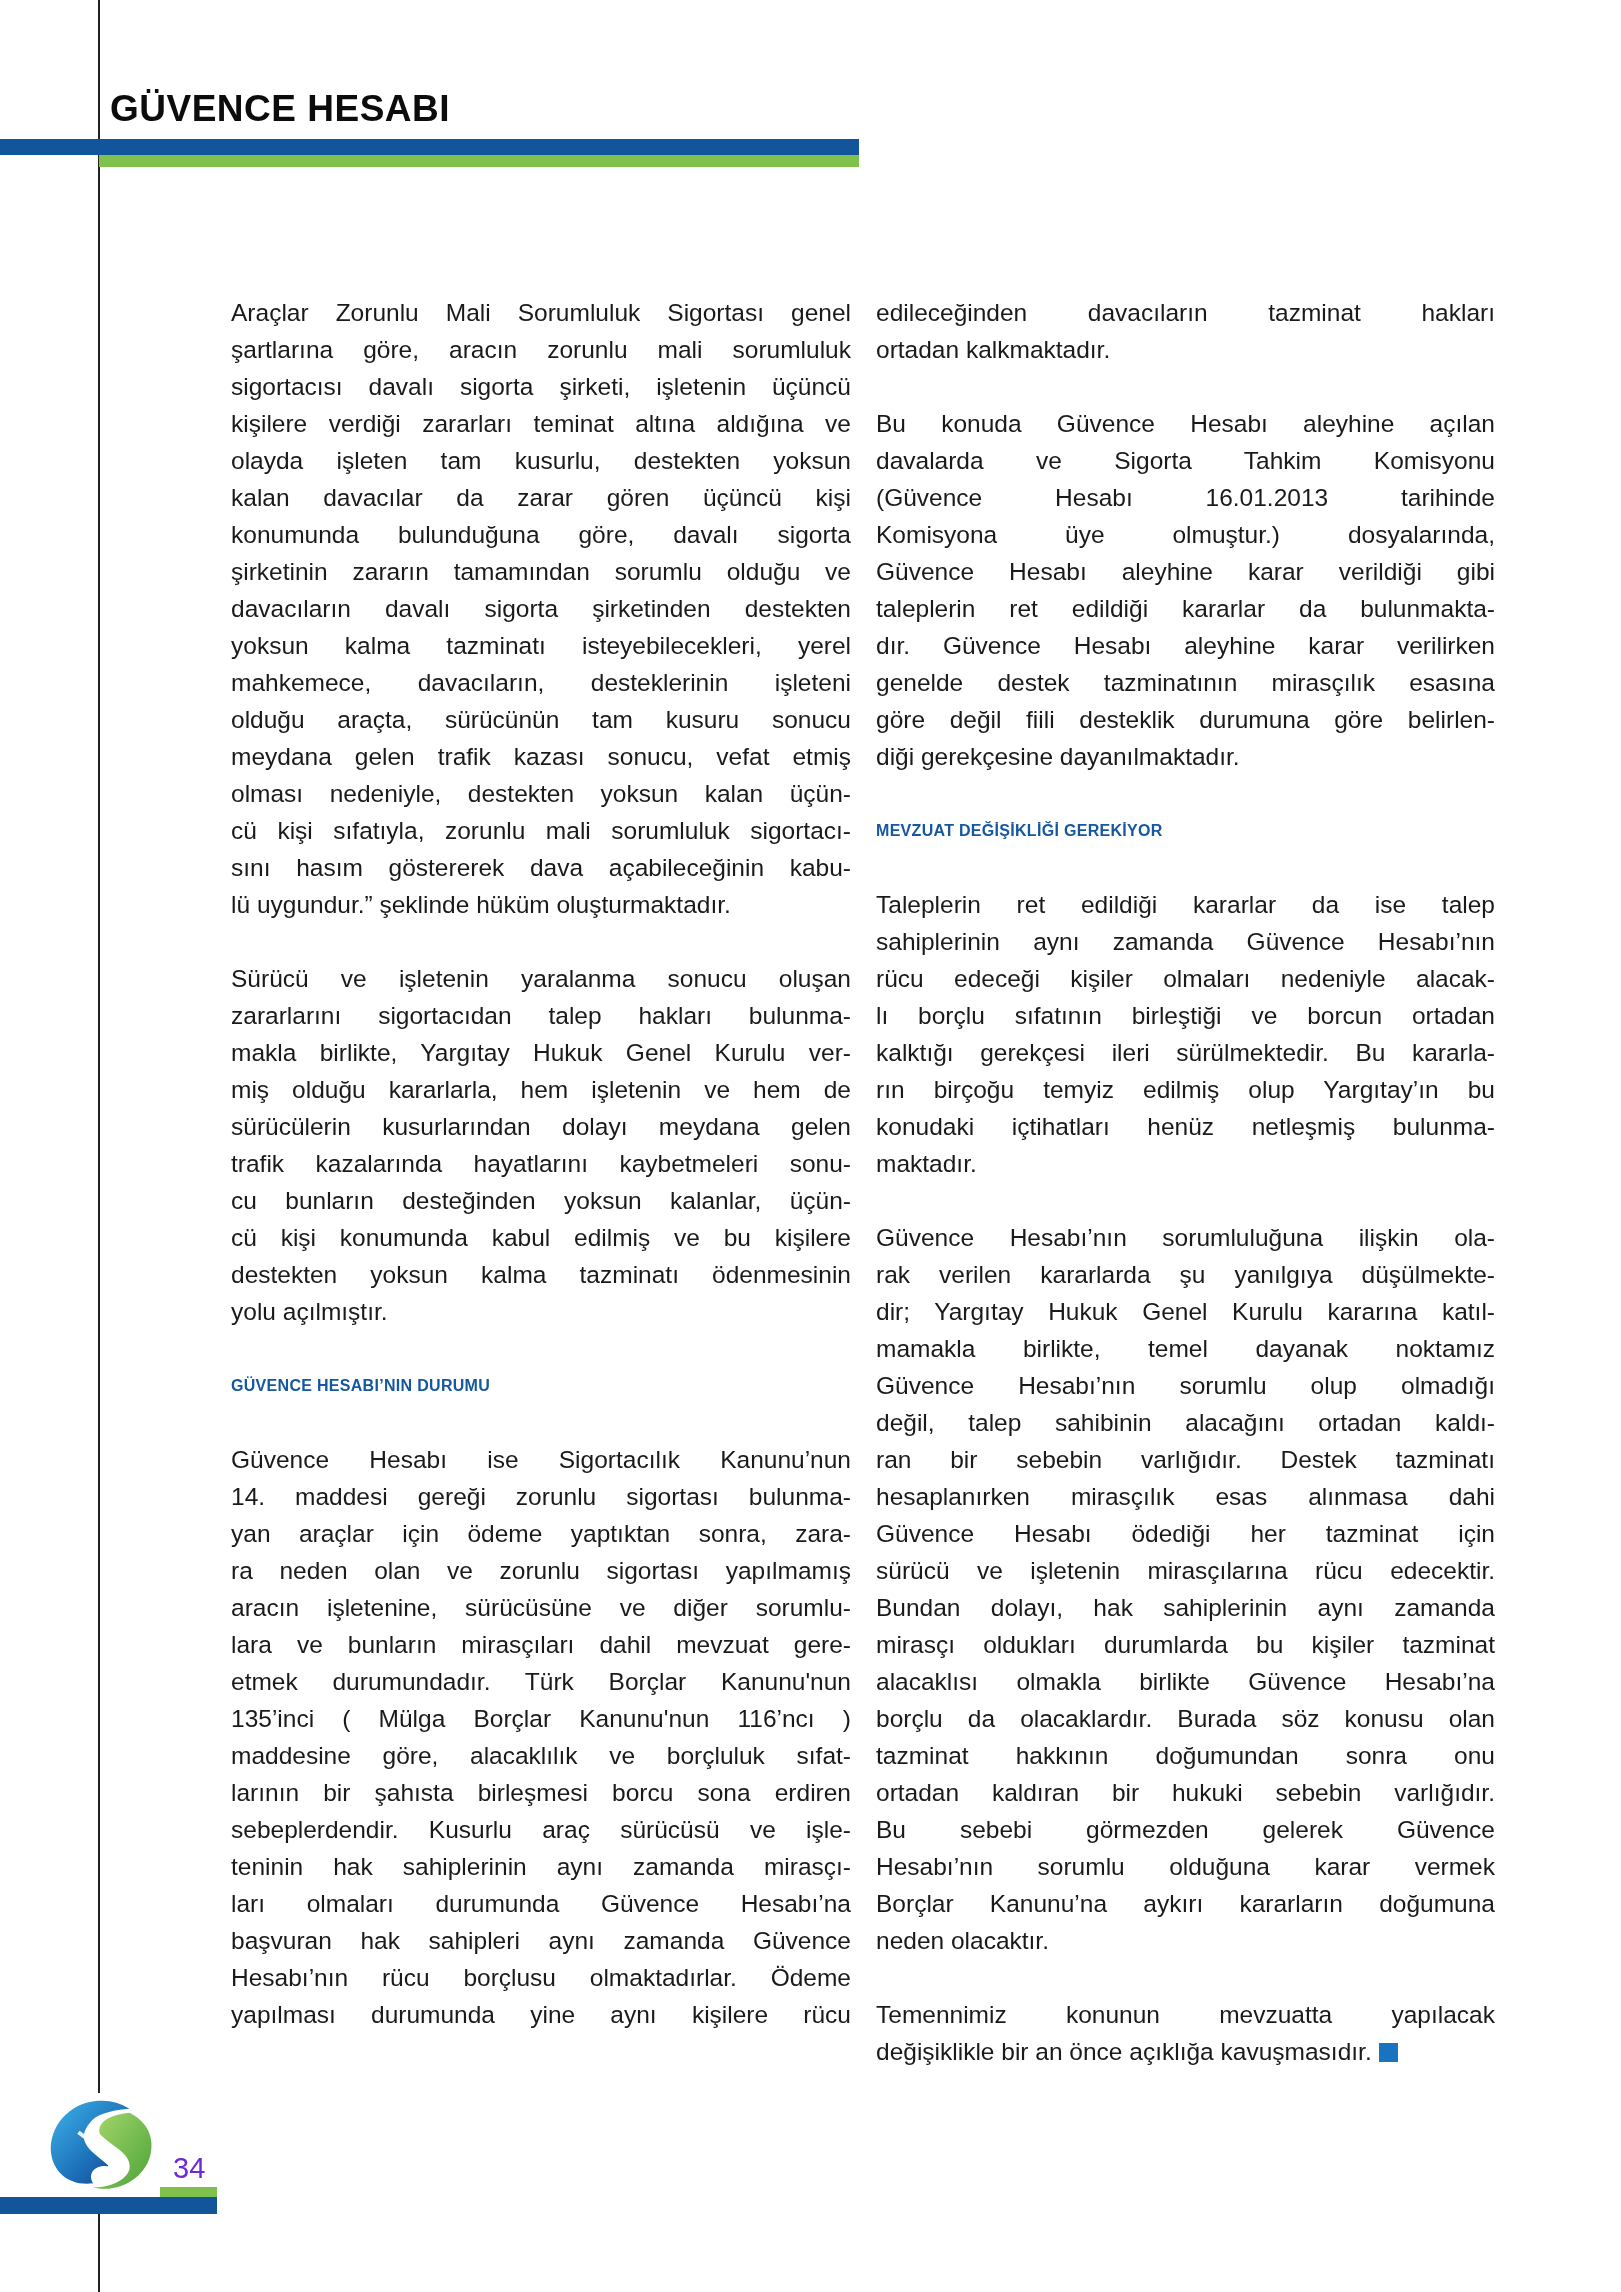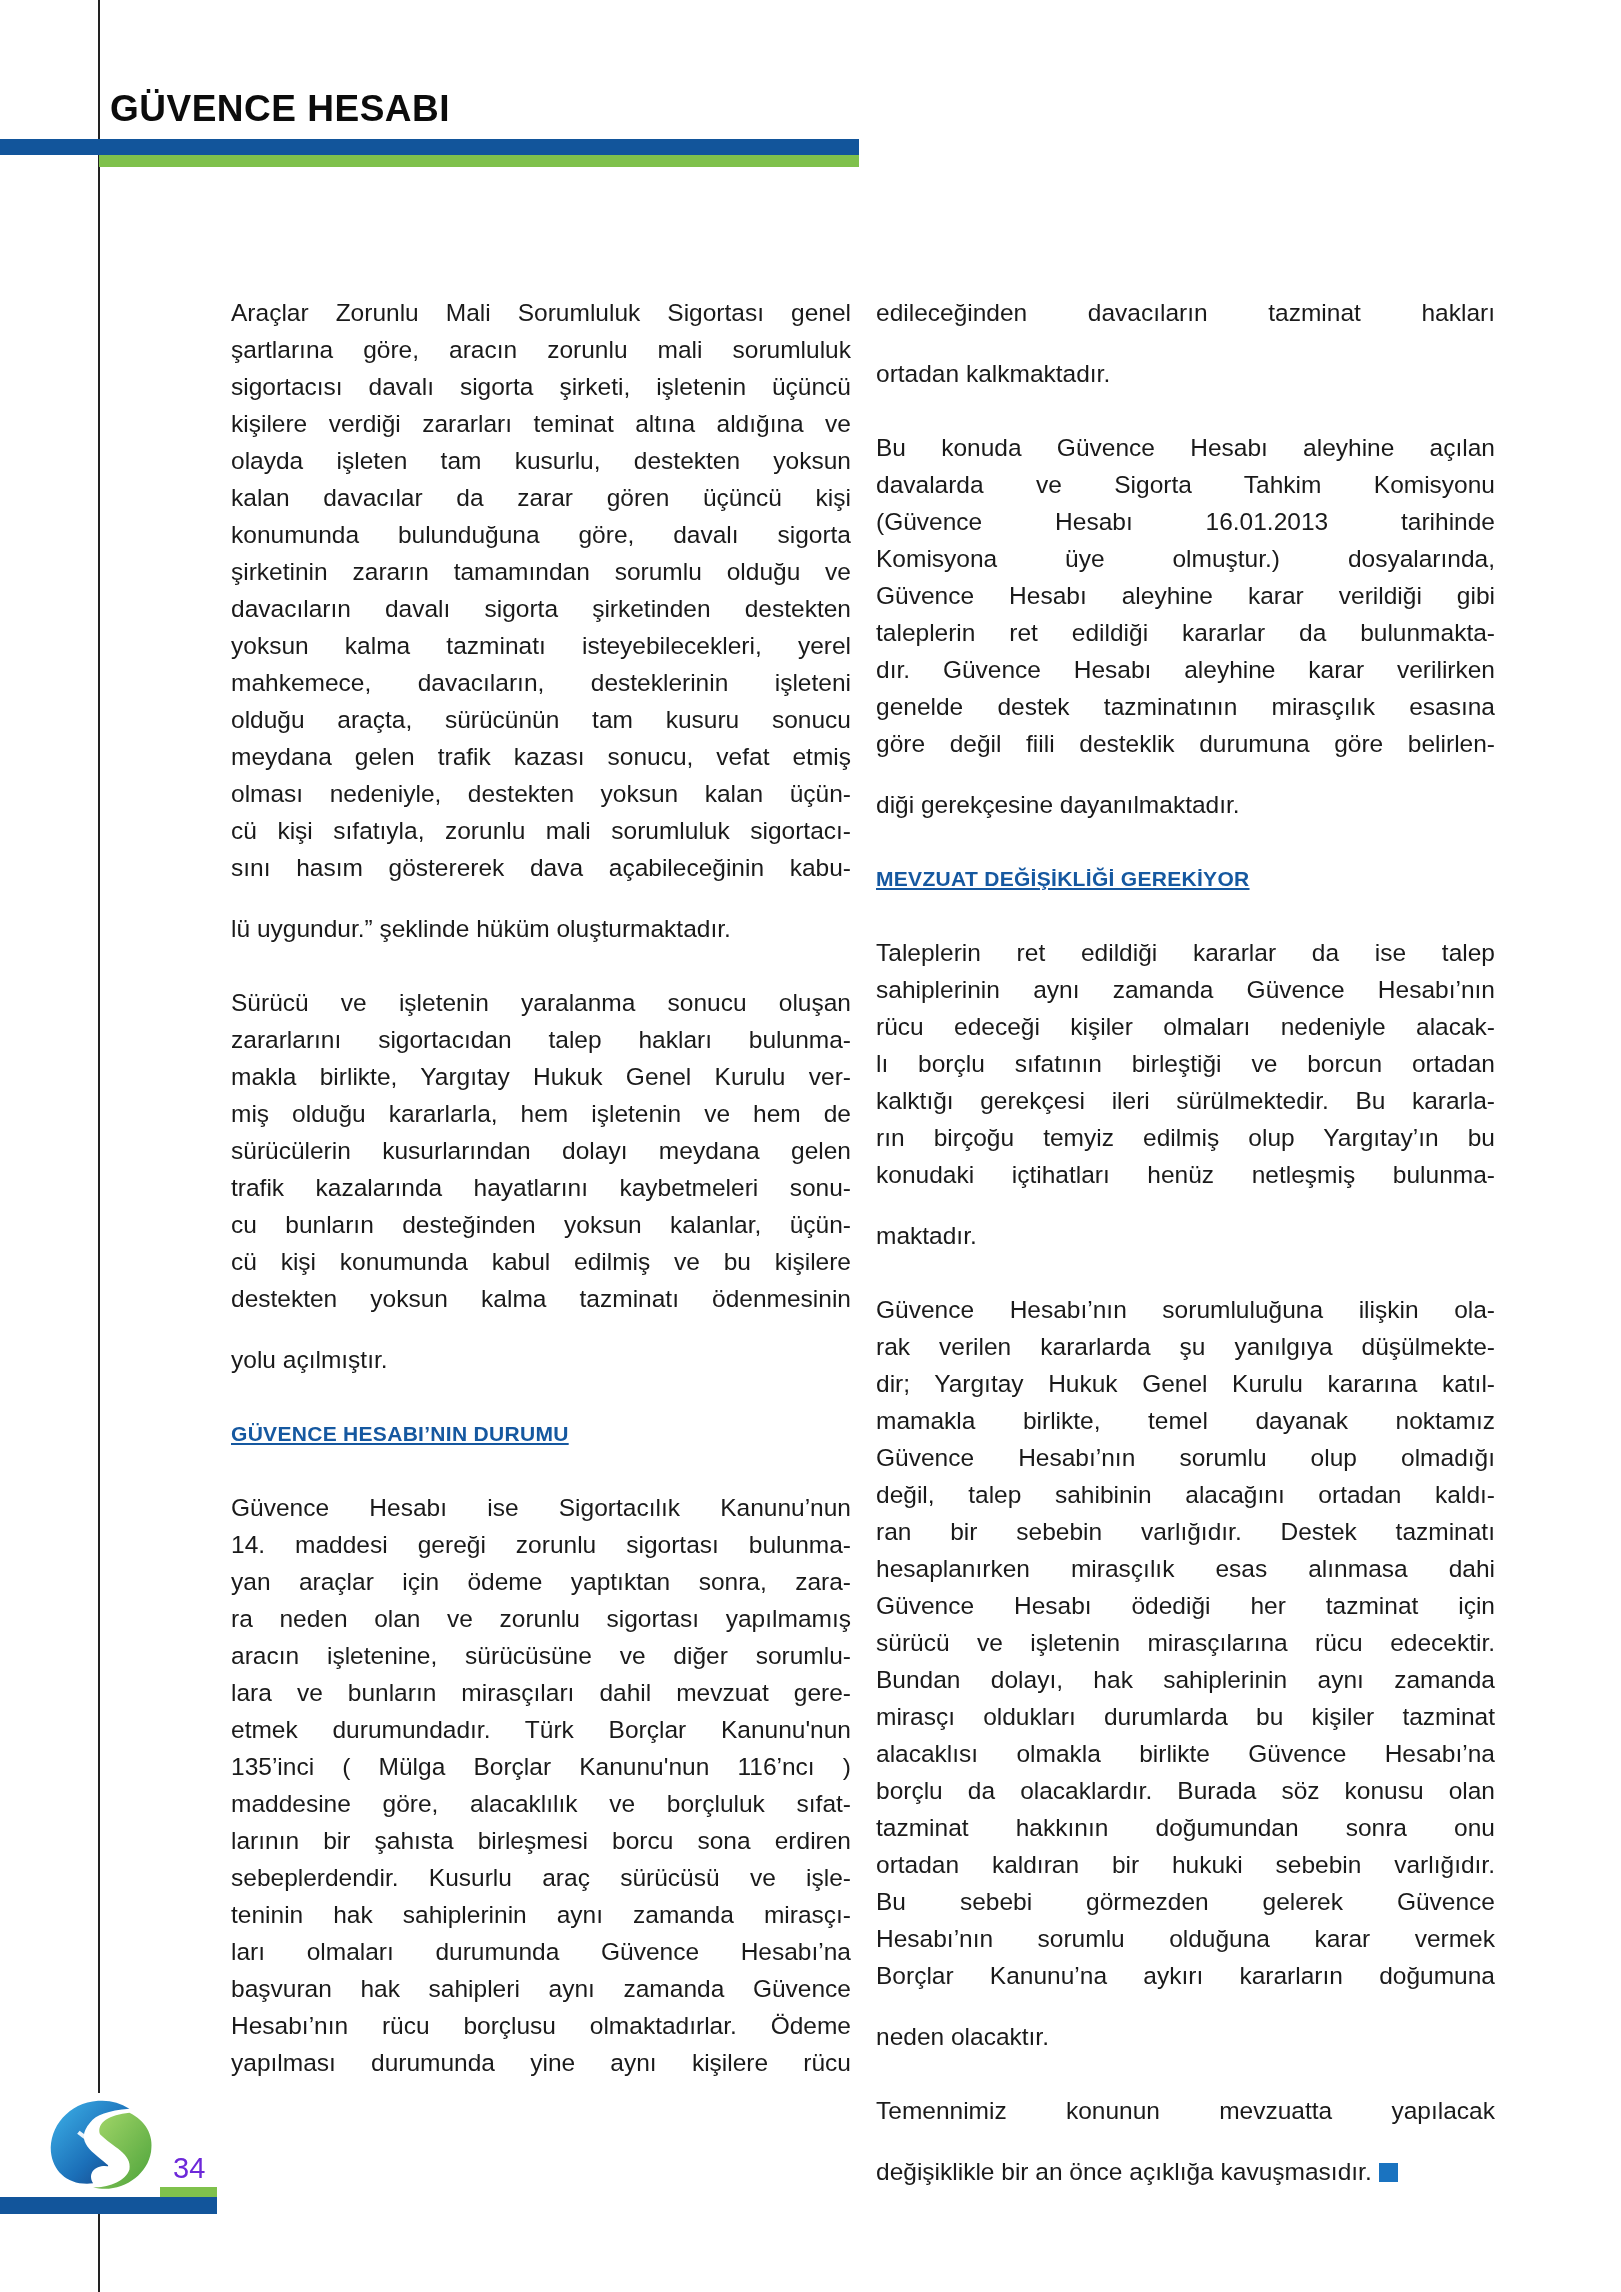--- a/index.html
+++ b/index.html
@@ -10,24 +10,24 @@
                 letter-spacing:0.5px; color:#0c0c0c; white-space:nowrap; }
   .bar-blue-top { position:absolute; left:0; top:139px; width:859px; height:15.7px; background:#12559b; }
   .bar-green-top { position:absolute; left:99px; top:155px; width:760px; height:11.8px; background:#7fc14c; }
 
   .col { position:absolute; top:294px; }
   .col-left { left:231px; width:620px; }
   .col-right { left:876px; width:619px; }
   .para { margin:0; }
   .line { display:block; height:37px; line-height:37px; font-size:24.5px; white-space:nowrap;
           text-align:justify; text-align-last:justify; overflow:hidden; }
-  .line.last { text-align-last:left;margin-top:24px; }
+  .line.last { text-align-last:left; }
   .gap { height:37px; }
-  .heading { height:37px; line-height:37px; font-size:21px; font-weight:bold; color:#1558a0;
-             letter-spacing:0.3px; white-space:nowrap;text-decoration:underline; }
+  .heading { height:37px; line-height:37px; font-size:16px; font-weight:bold; color:#1558a0;
+             letter-spacing:0.3px; white-space:nowrap; }
   .end-square { display:inline-block; width:18.6px; height:18.6px; background:#1a73c0; vertical-align:-2px; margin-left:7.8px; }
 
   .logo { position:absolute; left:39px; top:2093px; width:121px; height:106px; }
   .page-number { position:absolute; left:173px; top:2152px; font-size:29px; color:#6d28d9; }
   .bar-green-bottom { position:absolute; left:160px; top:2187px; width:57px; height:10.8px; background:#7fc14c; }
   .bar-blue-bottom { position:absolute; left:0; top:2197px; width:217px; height:16.7px; background:#12559b; }
 </style>
 </head>
 <body>
 

